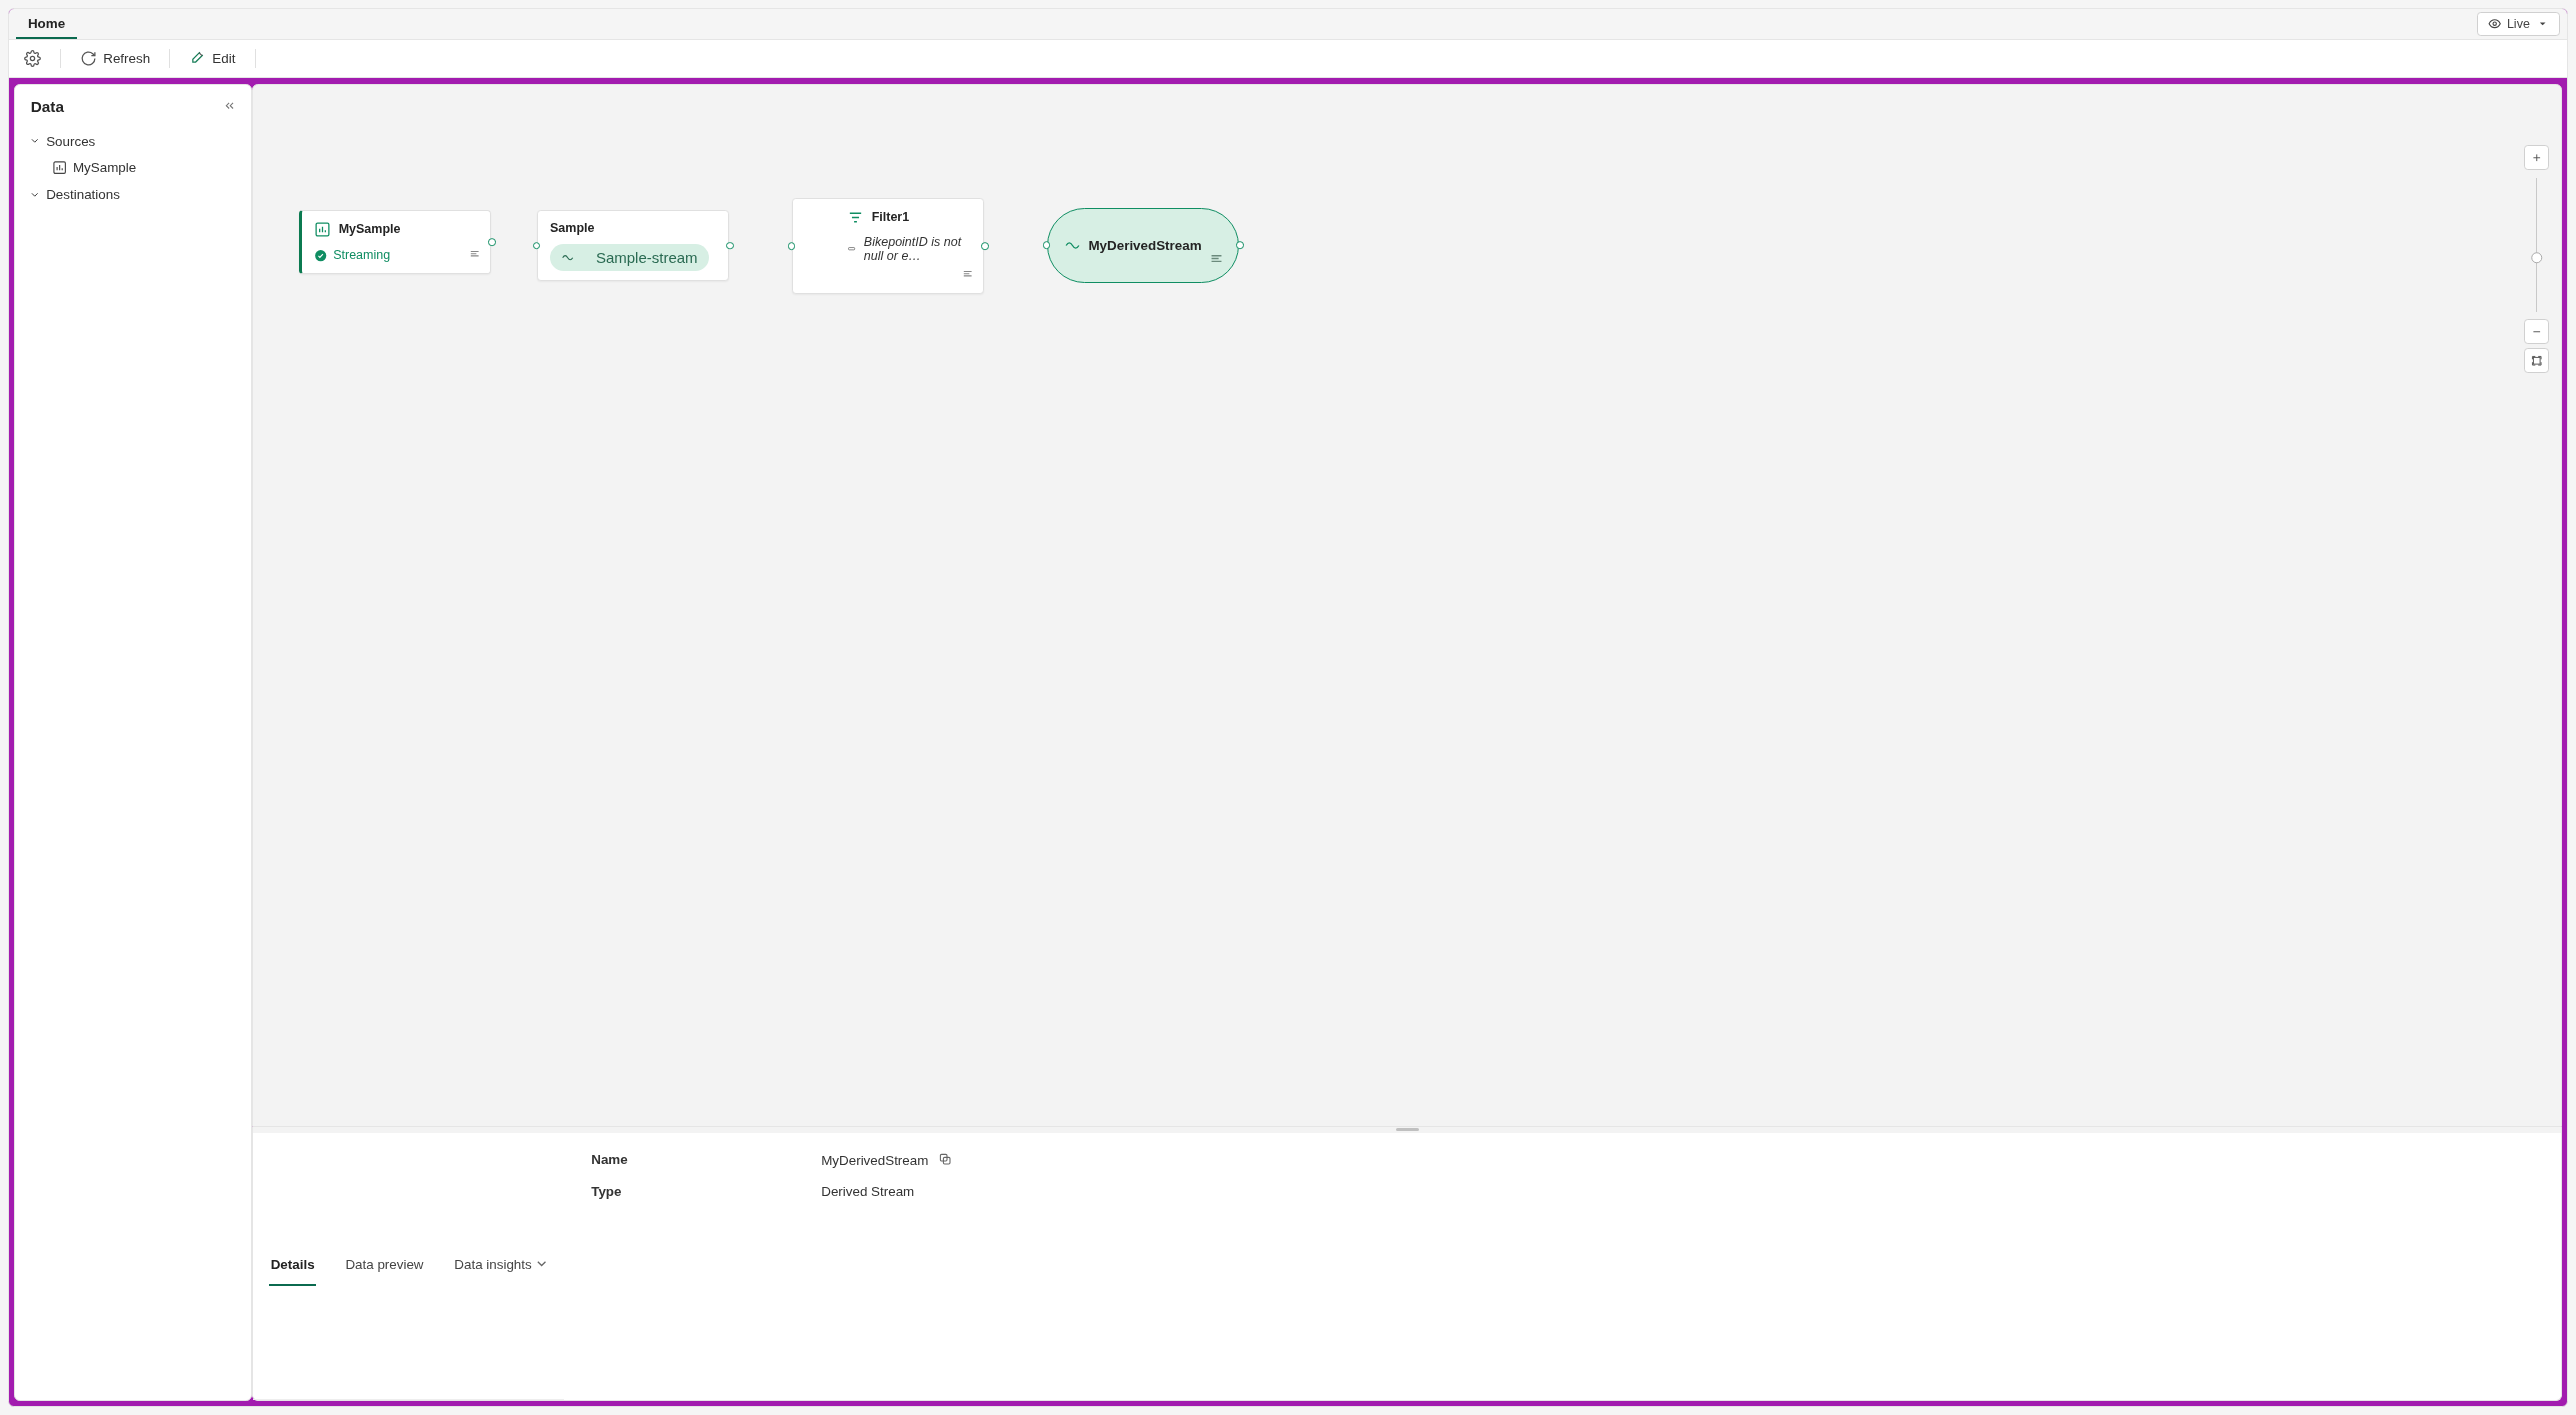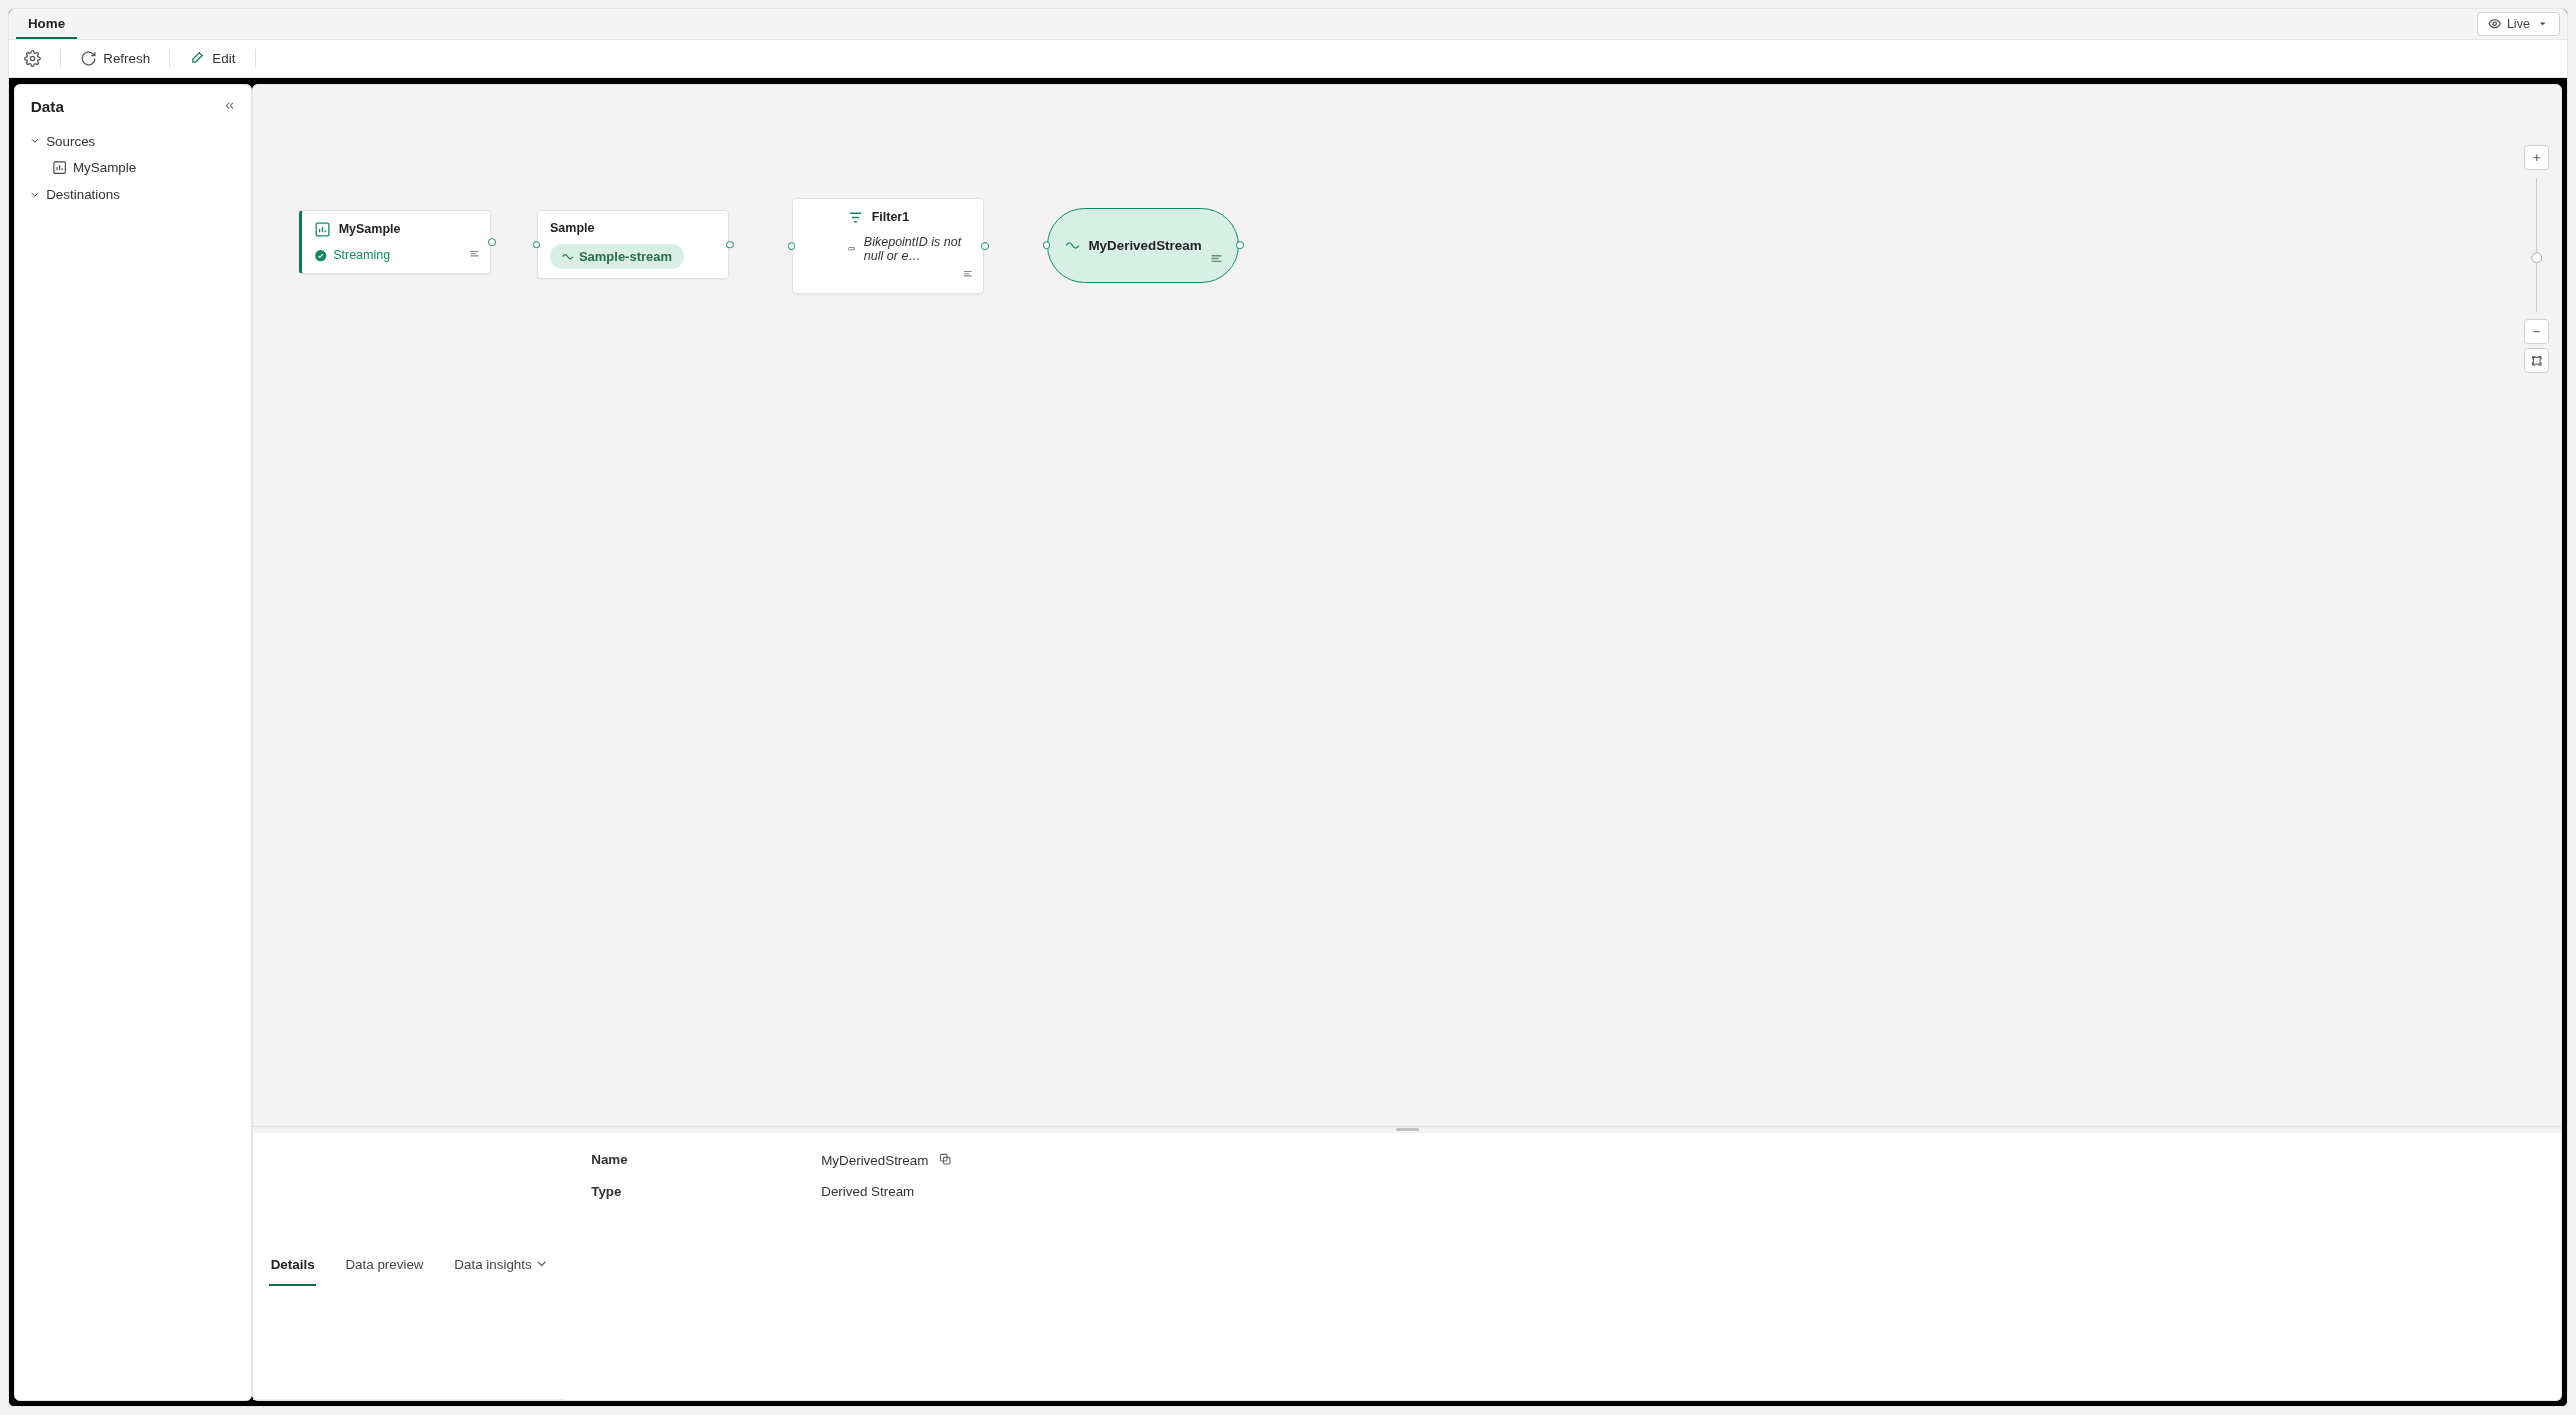--- a/index.html
+++ b/index.html
@@ -1,17 +1,17 @@
 <!DOCTYPE html>
 <html><head>
 <meta charset="utf-8">
 <style>
   * { box-sizing: border-box; }
   html, body { margin:0; padding:0; font-family: "Segoe UI", -apple-system, sans-serif; font-size:13.4px; color:#242424; background:#f5f5f5; height:100%; }
-  .app-frame { position:absolute; inset:7.7px; border:1px solid #e5e5e5; border-radius:5.8px; background:#000000; display:flex; flex-direction:column; overflow:hidden; }
+  .app-frame { position:absolute; inset:7.7px; border:1px solid #e5e5e5; border-radius:5.8px; background:#a21caf; display:flex; flex-direction:column; overflow:hidden; }
   
   .tabbar { display:flex; align-items:center; justify-content:space-between; padding:0 7.7px; background:#f5f5f5; border-bottom:1px solid #e5e5e5; }
   .tabbar-tabs { display:flex; }
   .rtab { padding:7.7px 11.5px 5.8px; font-size:13.4px; cursor:pointer; border-bottom:2.9px solid transparent; }
   .rtab.active { font-weight:600; border-bottom-color:#0b6a4f; }
   .live-btn { display:flex; align-items:flex-start; gap:5.8px; border:1px solid #d0d0d0; border-radius:3.8px; padding:3.8px 9.6px; background:#fff; font-size:12.5px; cursor:pointer; color:#444; }
   .live-btn svg { width:13.4px; height:13.4px; }
   
   .toolbar { display:flex; align-items:center; gap:5.8px; background:#fff; border-bottom:1px solid #e5e5e5; padding:3.8px 5.8px; height:38px; }
   .tbtn { display:flex; align-items:center; gap:5.8px; padding:5.8px 9.6px; border-radius:3.8px; cursor:pointer; color:#333; }
@@ -36,21 +36,21 @@
   .ztrack { width:1.9px; height:134px; background:#c8c8c8; position:relative; margin:5.8px 0; }
   .zhandle { position:absolute; left:50%; transform:translate(-50%,-50%); top:60%; width:11.5px; height:11.5px; border-radius:50%; border:1.9px solid #aaa; background:#fff; }
   
   .node { position:absolute; background:#fff; border:1px solid #e0e0e0; border-radius:3.8px; box-shadow:0 1px 1.9px rgba(0,0,0,.05); width:192px; font-size:12.5px; cursor:pointer; }
   .node .title { display:flex; align-items:center; gap:7.7px; padding:9.6px 11.5px; font-weight:600; color:#242424; }
   .node .title svg { width:17px; height:17px; flex-shrink:0; }
   .node .sub { display:flex; align-items:center; justify-content:space-between; padding:0 9.6px 9.6px 11.5px; color:#444; font-size:12.5px; }
   .node .sub-left { display:flex; align-items:center; gap:5.8px; }
   .node .menu-ico { color:#888; }
   .node.source { border-left:3.8px solid #0b7a50; }
-  .chip { display:flex; align-items:center; gap:4px; background:#d7efe4; color:#2a6a52; border-radius:15.3px; padding:4.8px 11.5px; font-size:13px;font-weight:bold; }
+  .chip { display:flex; align-items:center; gap:21px; background:#d7efe4; color:#2a6a52; border-radius:15.3px; padding:4.8px 11.5px; font-size:15px; }
   .chip svg { width:13.4px; height:13.4px; }
   .port { position:absolute; width:7.7px; height:7.7px; border:1.9px solid #0f8d62; border-radius:50%; background:#fff; top:50%; transform:translateY(-50%); }
   .port.out { right:-5.7px; }
   .port.in  { left:-5.7px; }
   
   .node-derived { position:absolute; height:75px; width:192px; background:#d7efe4; border:1.9px solid #0f8d62; border-radius:38px; display:flex; align-items:center; padding:0 15.3px; cursor:pointer; }
   .node-derived .dtitle { display:flex; align-items:center; gap:7.7px; font-weight:600; color:#242424; }
   .node-derived .menu-ico { position:absolute; right:13.4px; bottom:11.5px; color:#6b8a7c; }
   .node-derived svg { width:17px; height:17px; }
   

